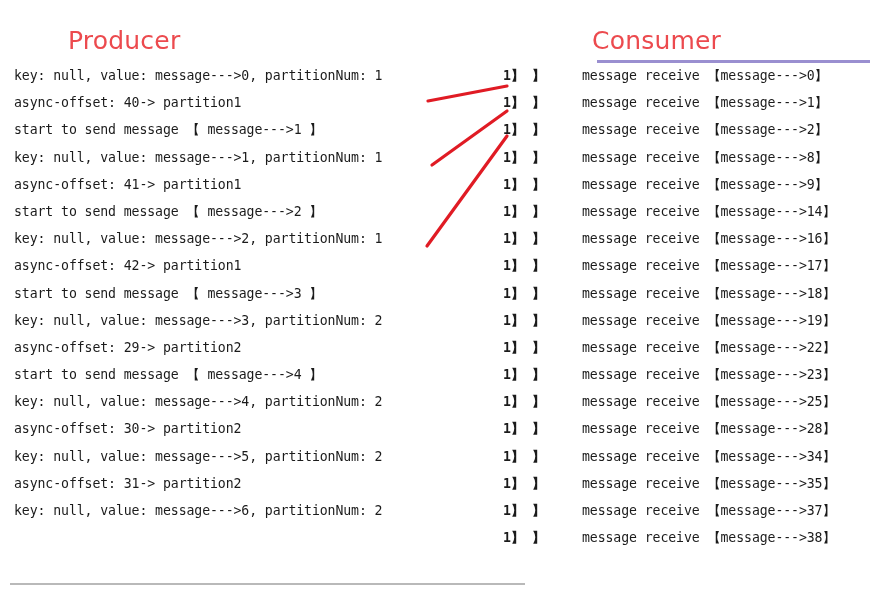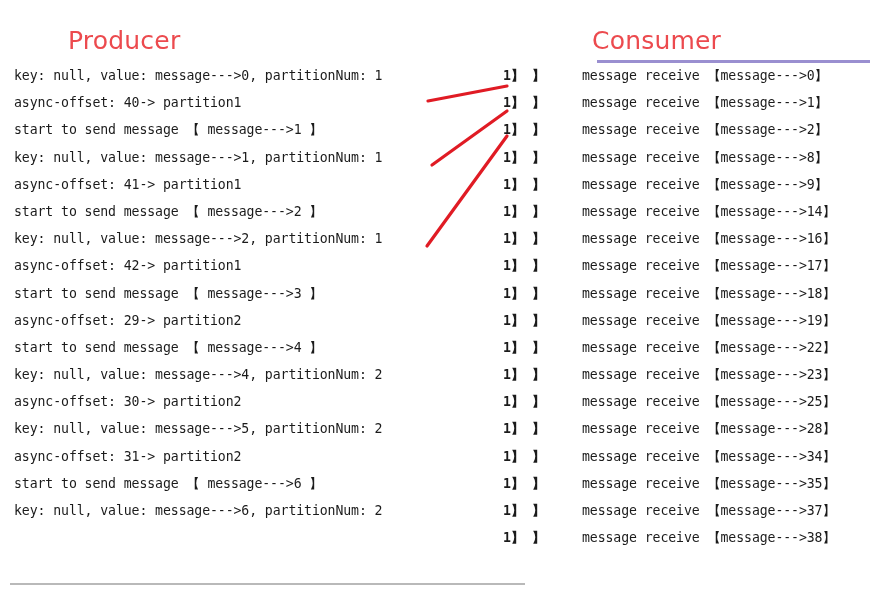--- a/index.html
+++ b/index.html
@@ -92,27 +92,27 @@
   <div class="log" id="producer-log">
       <div class="log-line">key: null, value: message---&gt;0, partitionNum: 1</div>
       <div class="log-line">async-offset: 40-&gt; partition1</div>
       <div class="log-line">start to send message 【 message---&gt;1 】</div>
       <div class="log-line">key: null, value: message---&gt;1, partitionNum: 1</div>
       <div class="log-line">async-offset: 41-&gt; partition1</div>
       <div class="log-line">start to send message 【 message---&gt;2 】</div>
       <div class="log-line">key: null, value: message---&gt;2, partitionNum: 1</div>
       <div class="log-line">async-offset: 42-&gt; partition1</div>
       <div class="log-line">start to send message 【 message---&gt;3 】</div>
+      <div class="log-line">key: null, value: message---&gt;3, partitionNum: 2</div>
       <div class="log-line">async-offset: 29-&gt; partition2</div>
       <div class="log-line">start to send message 【 message---&gt;4 】</div>
       <div class="log-line">key: null, value: message---&gt;4, partitionNum: 2</div>
       <div class="log-line">async-offset: 30-&gt; partition2</div>
       <div class="log-line">key: null, value: message---&gt;5, partitionNum: 2</div>
       <div class="log-line">async-offset: 31-&gt; partition2</div>
-      <div class="log-line">start to send message 【 message---&gt;6 】</div>
       <div class="log-line">key: null, value: message---&gt;6, partitionNum: 2</div>
     </div>
 
   <div id="producer-bottom-rule"></div>
 
   <div id="gutter-log">
       <div class="gutter-line">1】 】</div>
       <div class="gutter-line">1】 】</div>
       <div class="gutter-line">1】 】</div>
       <div class="gutter-line">1】 】</div>

